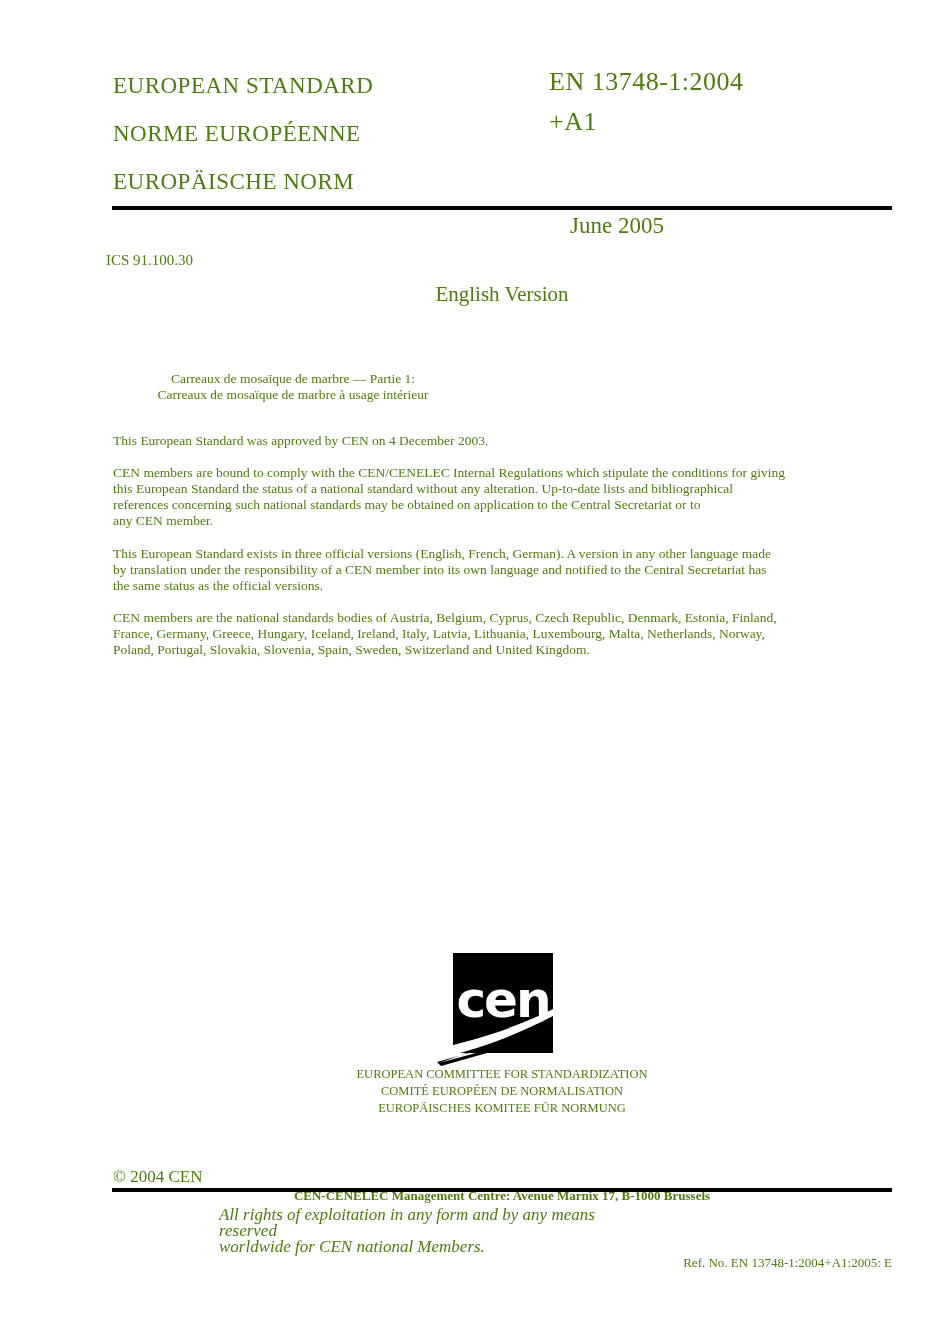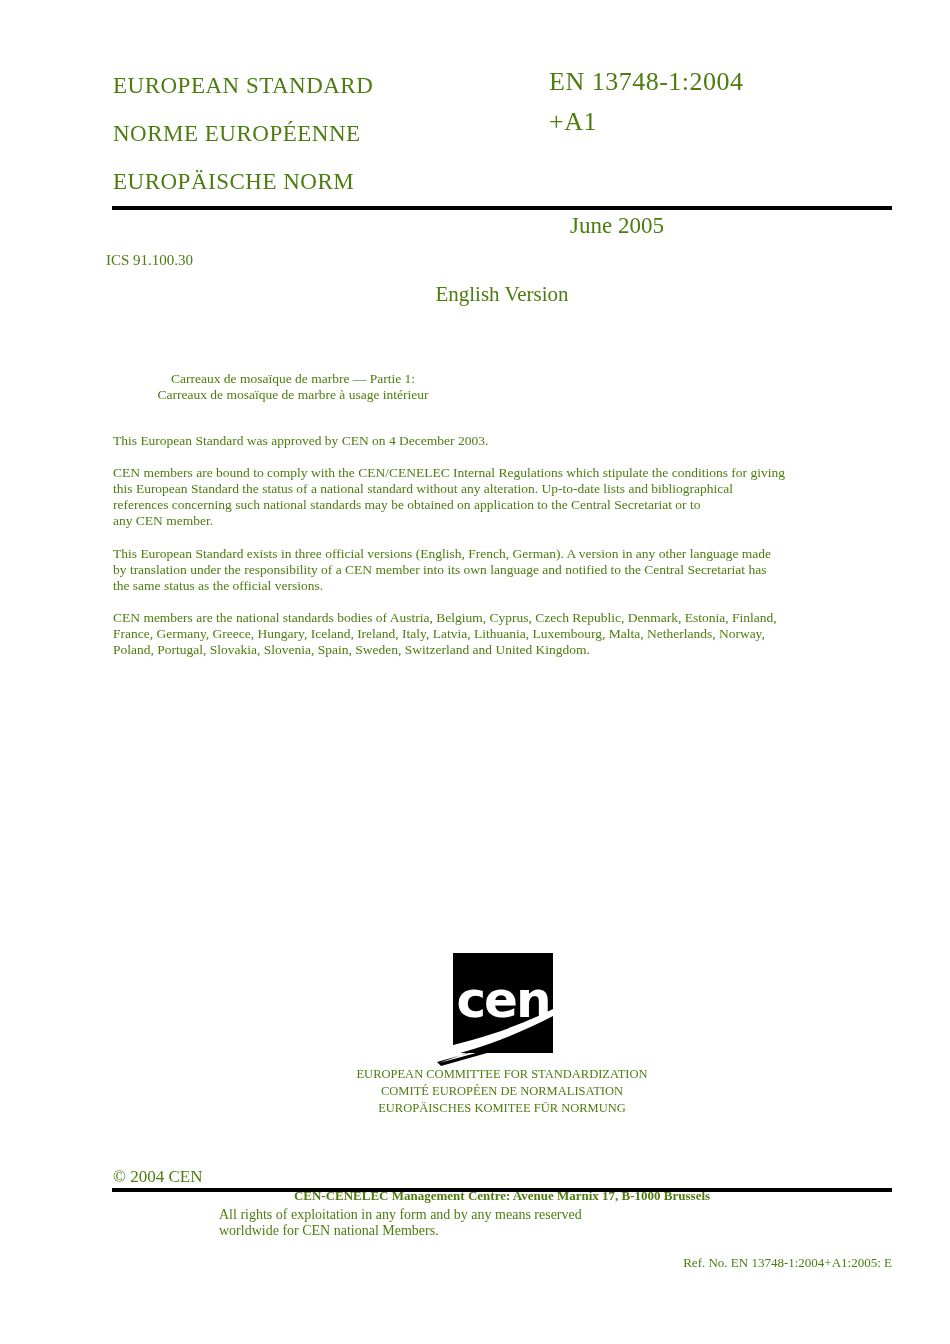--- a/index.html
+++ b/index.html
@@ -87,21 +87,21 @@
   }
   .mgmt-centre {
     left: 112px; top: 1150px;
     width: 780px;
     font-size: 13px;
     font-weight: bold;
     margin-top: 38px;
   }
 
   .ftr-copy { left: 113px; top: 1167px; font-size: 17px; }
-  .ftr-rights { left: 219px; top: 1207px; width: 380px; font-size: 14px; line-height: 16px; }
+  .ftr-rights { left: 219px; top: 1207px; width: 380px; font-size: 17px; line-height: 16px; font-style: italic; }
   .ftr-ref { right: 58px; top: 1207px; font-size: 13px; margin-top: 48px; }
 </style>
 </head>
 <body>
 
 <div class="page">
 
   <div class="abs hdr-left">
     <div>EUROPEAN STANDARD</div>
     <div>NORME EUROPÉENNE</div>

